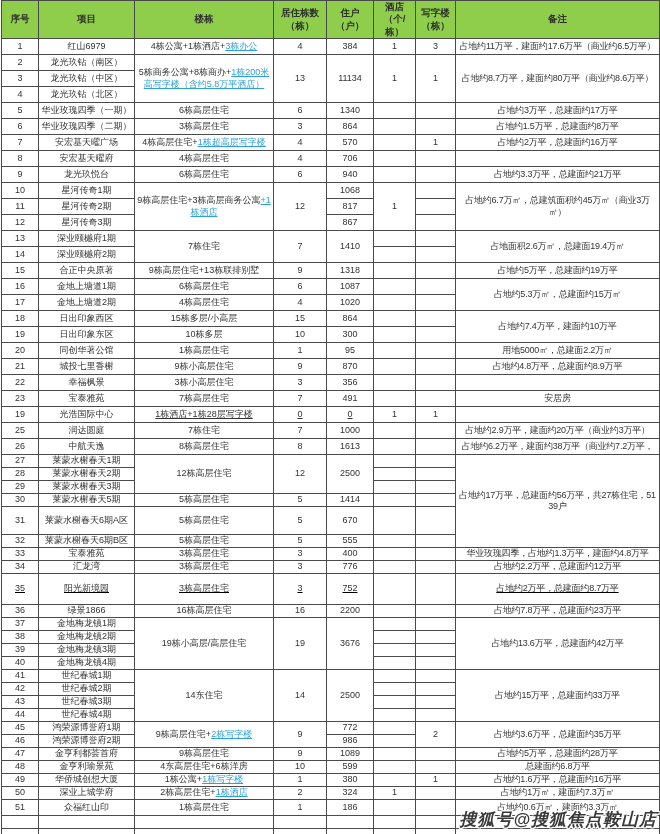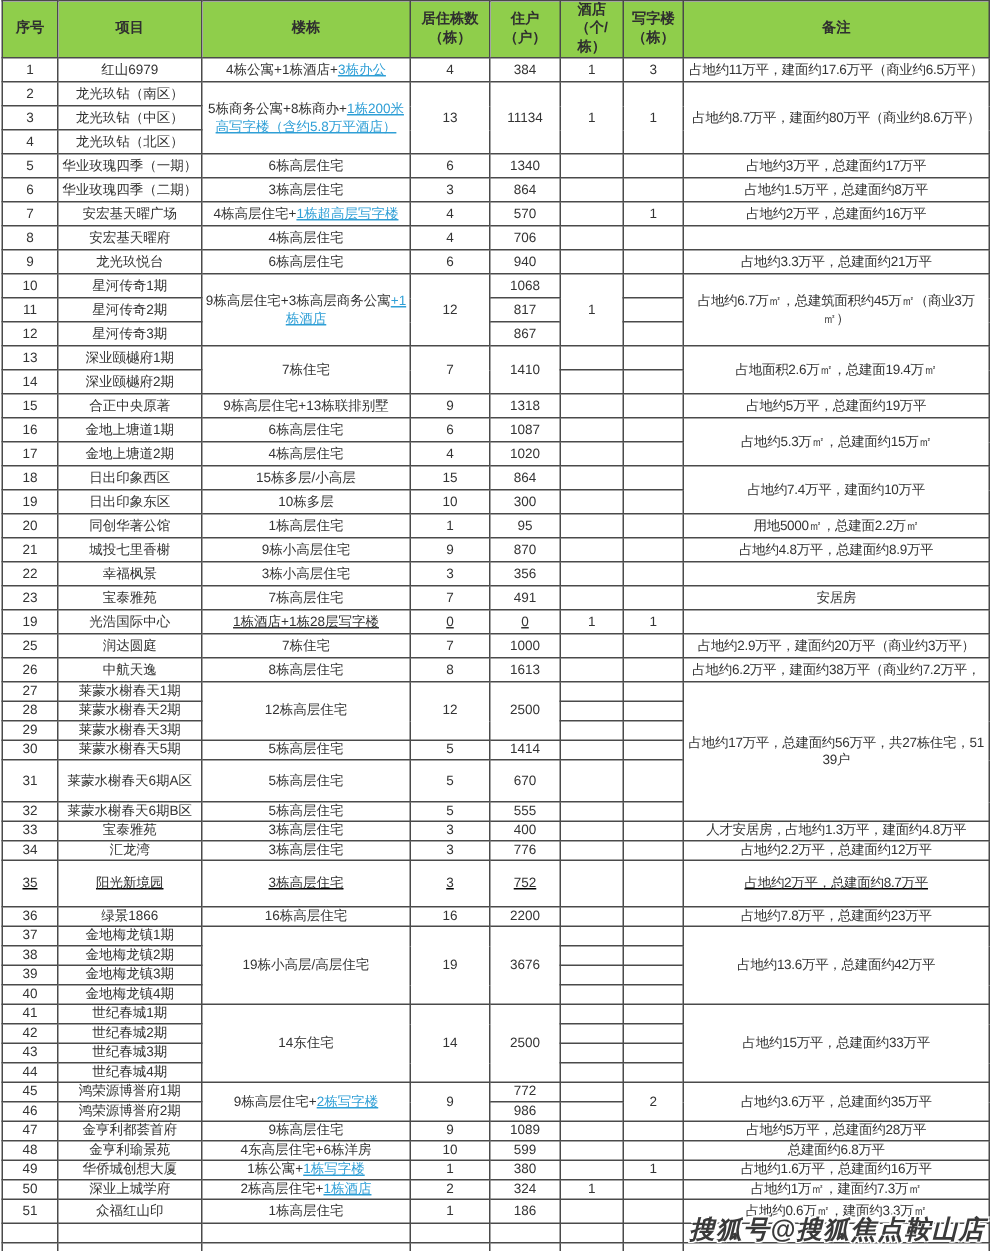--- a/index.html
+++ b/index.html
@@ -363,21 +363,21 @@
           <td></td>
         </tr>
         <tr style="height: 13px;">
           <td>33</td>
           <td>宝泰雅苑</td>
           <td>3栋高层住宅</td>
           <td>3</td>
           <td>400</td>
           <td></td>
           <td></td>
-          <td class="remark">人才安居房，占地约1.3万平，建面约4.8万平</td>
+          <td class="remark">华业玫瑰四季，占地约1.3万平，建面约4.8万平</td>
         </tr>
         <tr style="height: 13px;">
           <td>34</td>
           <td>汇龙湾</td>
           <td>3栋高层住宅</td>
           <td>3</td>
           <td>776</td>
           <td></td>
           <td></td>
           <td class="remark">占地约2.2万平，总建面约12万平</td>

